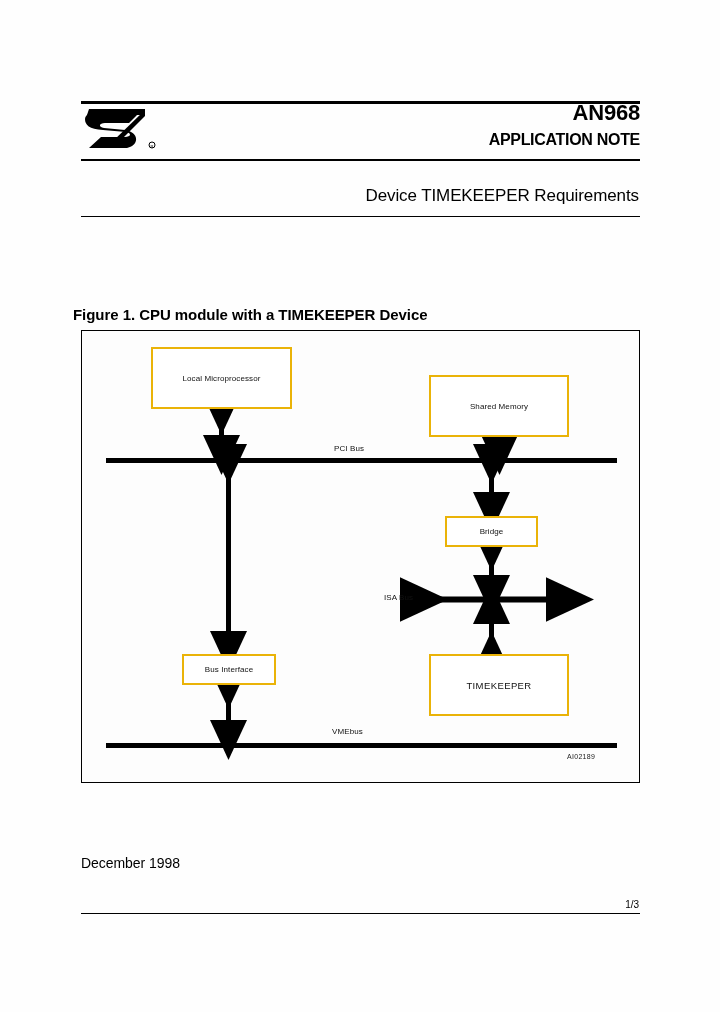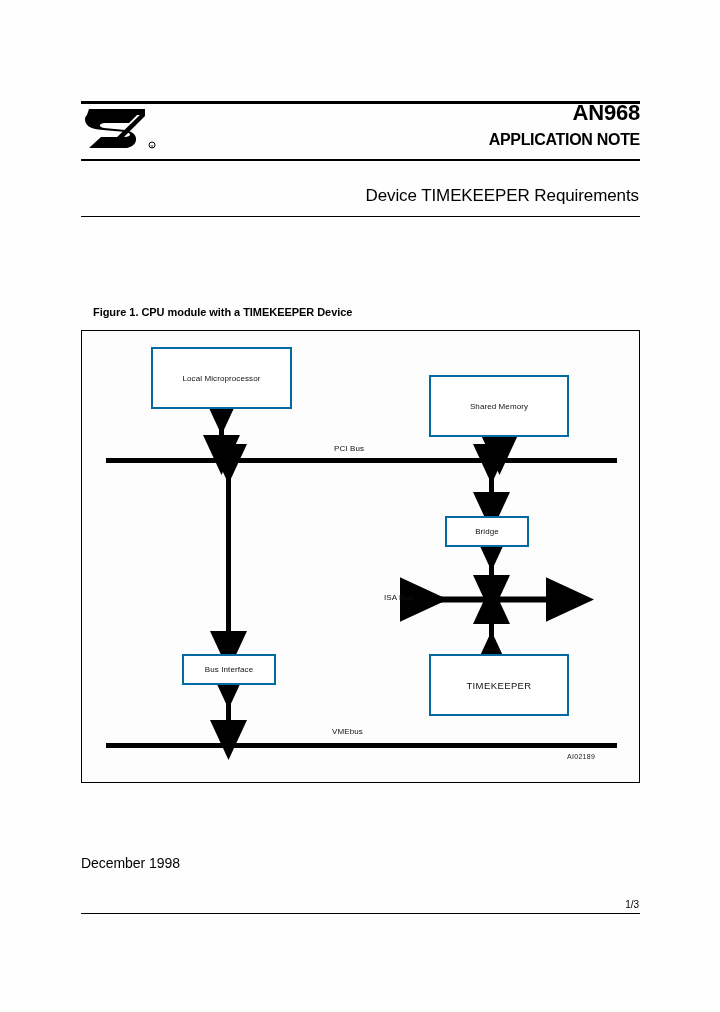--- a/index.html
+++ b/index.html
@@ -81,22 +81,22 @@
     position: absolute;
     left: 81px; top: 255px;
     width: 560px;
     font-size: 11.5px;
     line-height: 17px;
     letter-spacing: -0.05px;
   }
 
   .figure-caption {
     position: absolute;
-    left: 93px; top: 306px;
-    font-size: 11px;
+    left: 73px; top: 306px;
+    font-size: 15px;
     font-weight: bold;
     letter-spacing: -0.05px;
   }
 
   
   .figure-frame {
     position: absolute;
     left: 81px; top: 330px;
     width: 559px; height: 453px;
     border: 1px solid #000;
@@ -106,36 +106,36 @@
 
   .fig {
     position: absolute;
     left: 0; top: 0;
     width: 559px; height: 453px;
   }
 
   
   .node {
     position: absolute;
-    border: 2px solid #0369a1;
+    border: 2px solid #eab308;
     background: #ffffff;
     box-sizing: border-box;
     display: flex;
     align-items: center;
     justify-content: center;
     font-size: 8.5px;
     letter-spacing: 0.1px;
     color: #111;
   }
   .node.small { font-size: 8px; }
   .node.tk { font-size: 9.5px; letter-spacing: 0.4px; }
 
   #node-local-micro   { left: 69px;  top: 16px;  width: 141px; height: 62px; }
   #node-shared-mem    { left: 347px; top: 16px;  width: 140px; height: 62px; margin-top: 28px; }
-  #node-bridge        { left: 363px; top: 185px; width: 84px;  height: 31px; text-align: right; }
+  #node-bridge        { left: 363px; top: 185px; width: 93px;  height: 31px; text-align: right; }
   #node-bus-interface { left: 100px; top: 323px; width: 94px;  height: 31px; }
   #node-timekeeper    { left: 347px; top: 323px; width: 140px; height: 62px; }
 
   
   .busline {
     position: absolute;
     background: #000;
     height: 5px;
   }
   #bus-pci  { left: 24px; top: 127px; width: 511px; }

